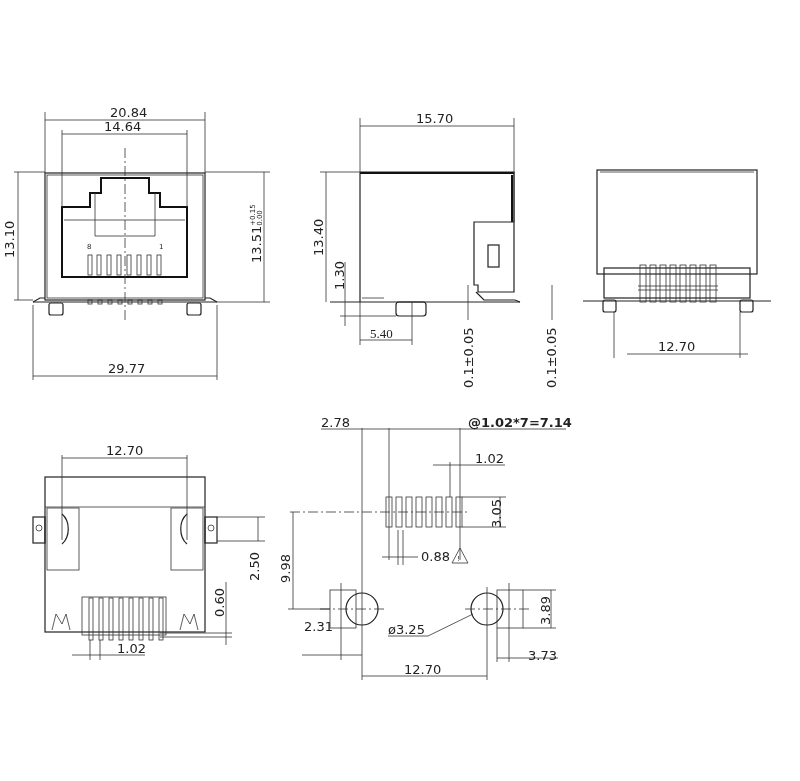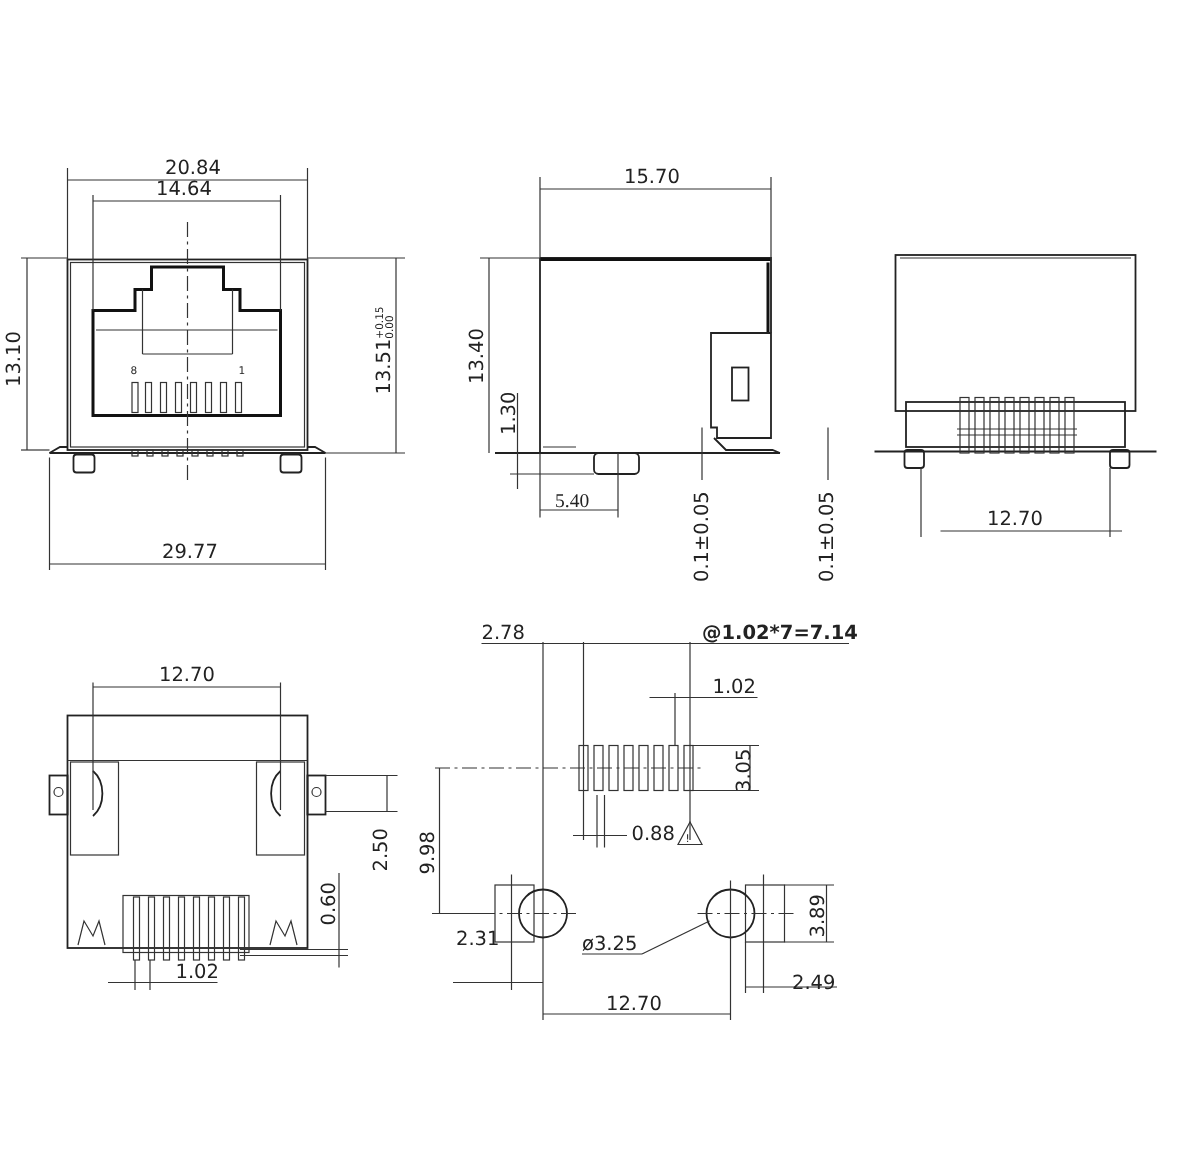--- a/index.html
+++ b/index.html
@@ -240,15 +240,15 @@
 
 <span class="lbl" style="left:321px;top:416px;">2.78</span>
 <span class="lbl" style="left:468px;top:416px;font-weight:bold;">@1.02*7=7.14</span>
 <span class="lbl" style="left:475px;top:452px;">1.02</span>
 <span class="lbl rot" style="left:490px;top:528px;">3.05</span>
 <span class="lbl" style="left:421px;top:550px;">0.88</span>
 <span class="lbl rot" style="left:279px;top:583px;">9.98</span>
 <span class="lbl" style="left:388px;top:623px;">ø3.25</span>
 <span class="lbl" style="left:404px;top:663px;">12.70</span>
 <span class="lbl" style="left:304px;top:608px;margin-top:12px;">2.31</span>
-<span class="lbl" style="left:528px;top:649px;">2.49</span>
+<span class="lbl" style="left:528px;top:649px;">3.73</span>
 <span class="lbl rot" style="left:539px;top:625px;">3.89</span>
 </div>
 
 </body></html>

